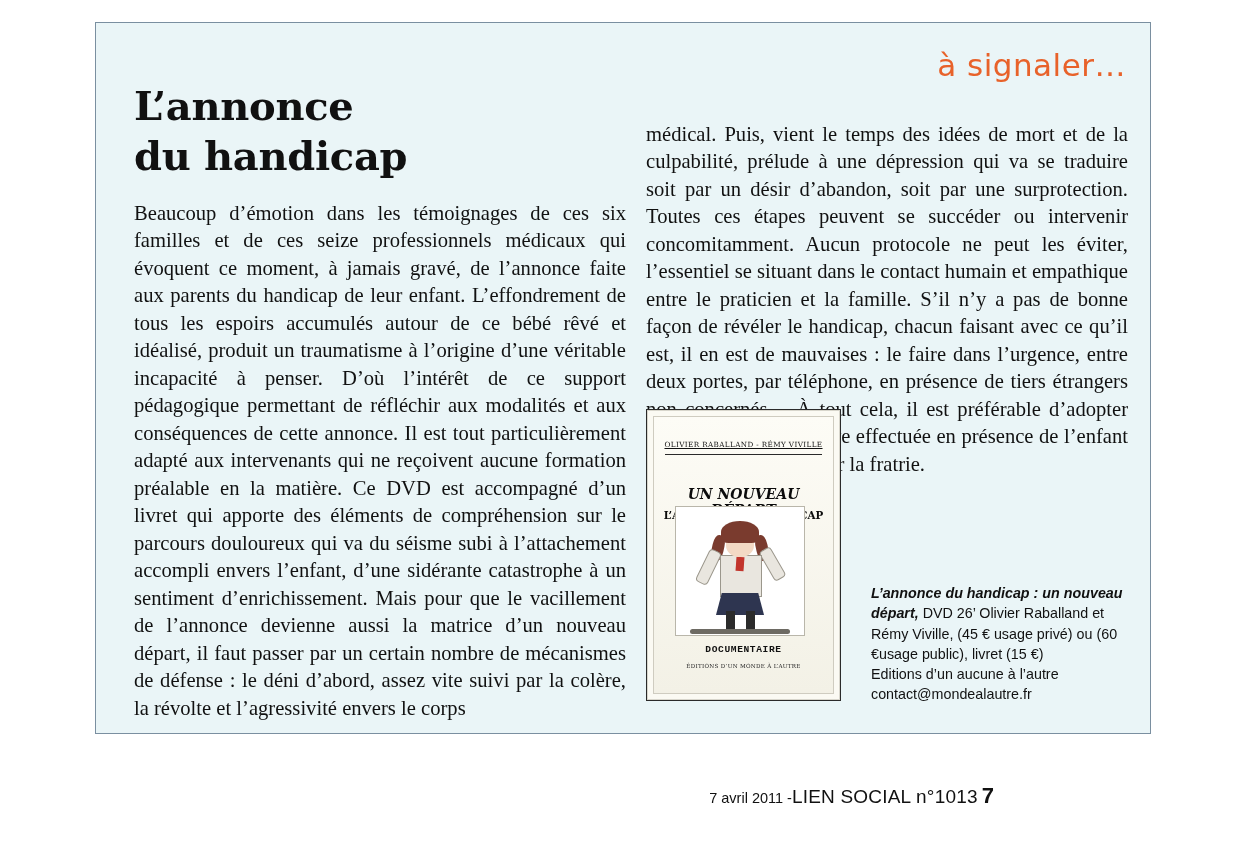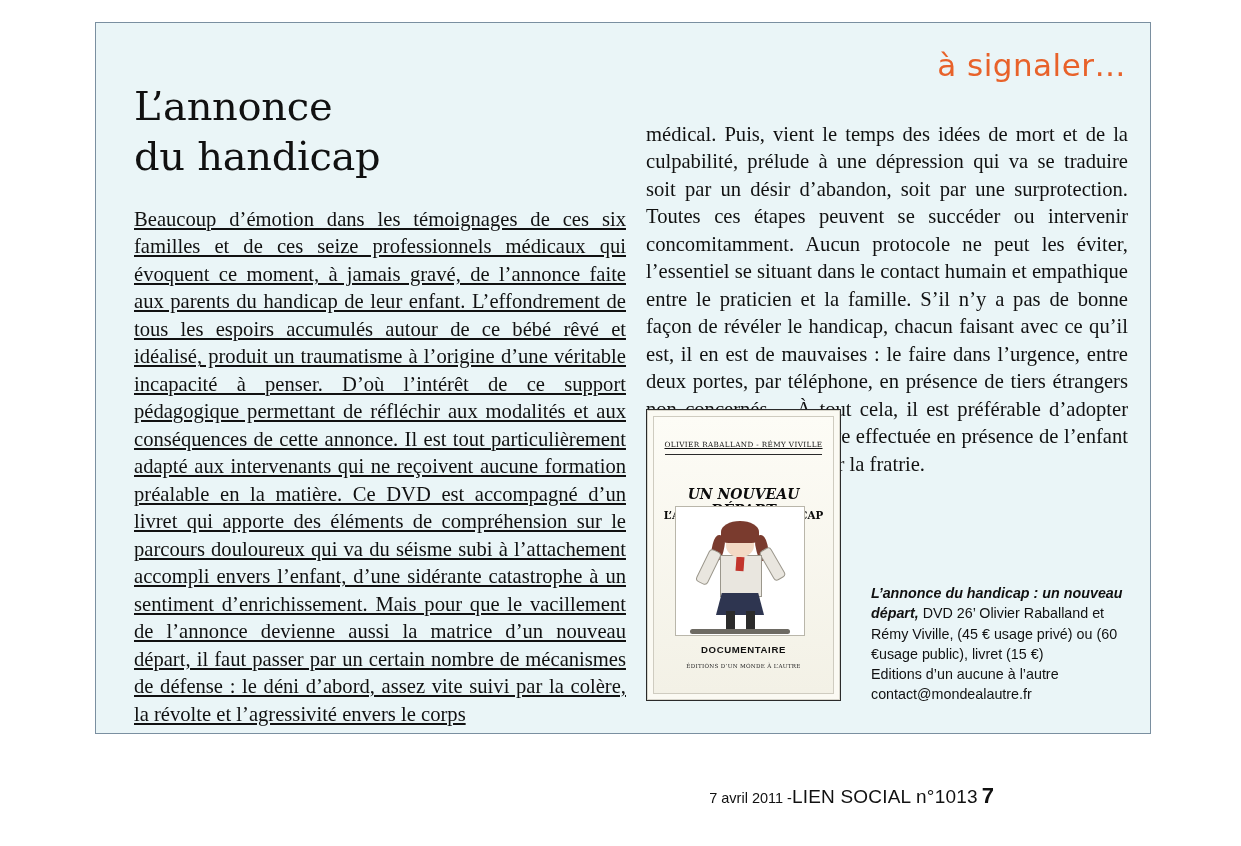--- a/index.html
+++ b/index.html
@@ -46,44 +46,43 @@
     letter-spacing: 0.5px;
     white-space: nowrap;
   }
 
   .headline {
     position: absolute;
     left: 38px;
     top: 58px;
     width: 460px;
     font-family: "DejaVu Serif", serif;
-    font-weight: 400;
+    font-weight: 700;
     font-size: 40px;
     line-height: 1.25;
     color: #111111;
     letter-spacing: -0.3px;
   }
   .headline span { display: block; }
 
   .col {
     position: absolute;
     font-family: "Liberation Serif", serif;
     font-size: 20.6px;
     line-height: 1.335;
     color: #111;
     text-align: justify;
     text-justify: inter-word;
     hyphens: manual;
   }
 
   .col-left {
     left: 38px;
-    top: 183px;
+    top: 177px;
     width: 492px;
-    text-decoration: underline;
   }
 
   .col-right {
     left: 550px;
     top: 98px;
     width: 482px;
   }
 
   .col p { margin: 0; }
 
@@ -164,21 +163,21 @@
     height: 128px;
     background: #ffffff;
     border: 1px solid #b9b6aa;
     overflow: hidden;
   }
   .dvd-doc {
     position: absolute;
     left: 0; right: 0;
     top: 234px;
     text-align: center;
-    font-family: Liberation Sans, sans-serif;
+    font-family: Liberation Mono, monospace;
     font-weight: bold;
     font-size: 9.6px;
     letter-spacing: 0.6px;
     color: #111;
   }
   .dvd-pub {
     position: absolute;
     left: 0; right: 0;
     top: 252px;
     text-align: center;

